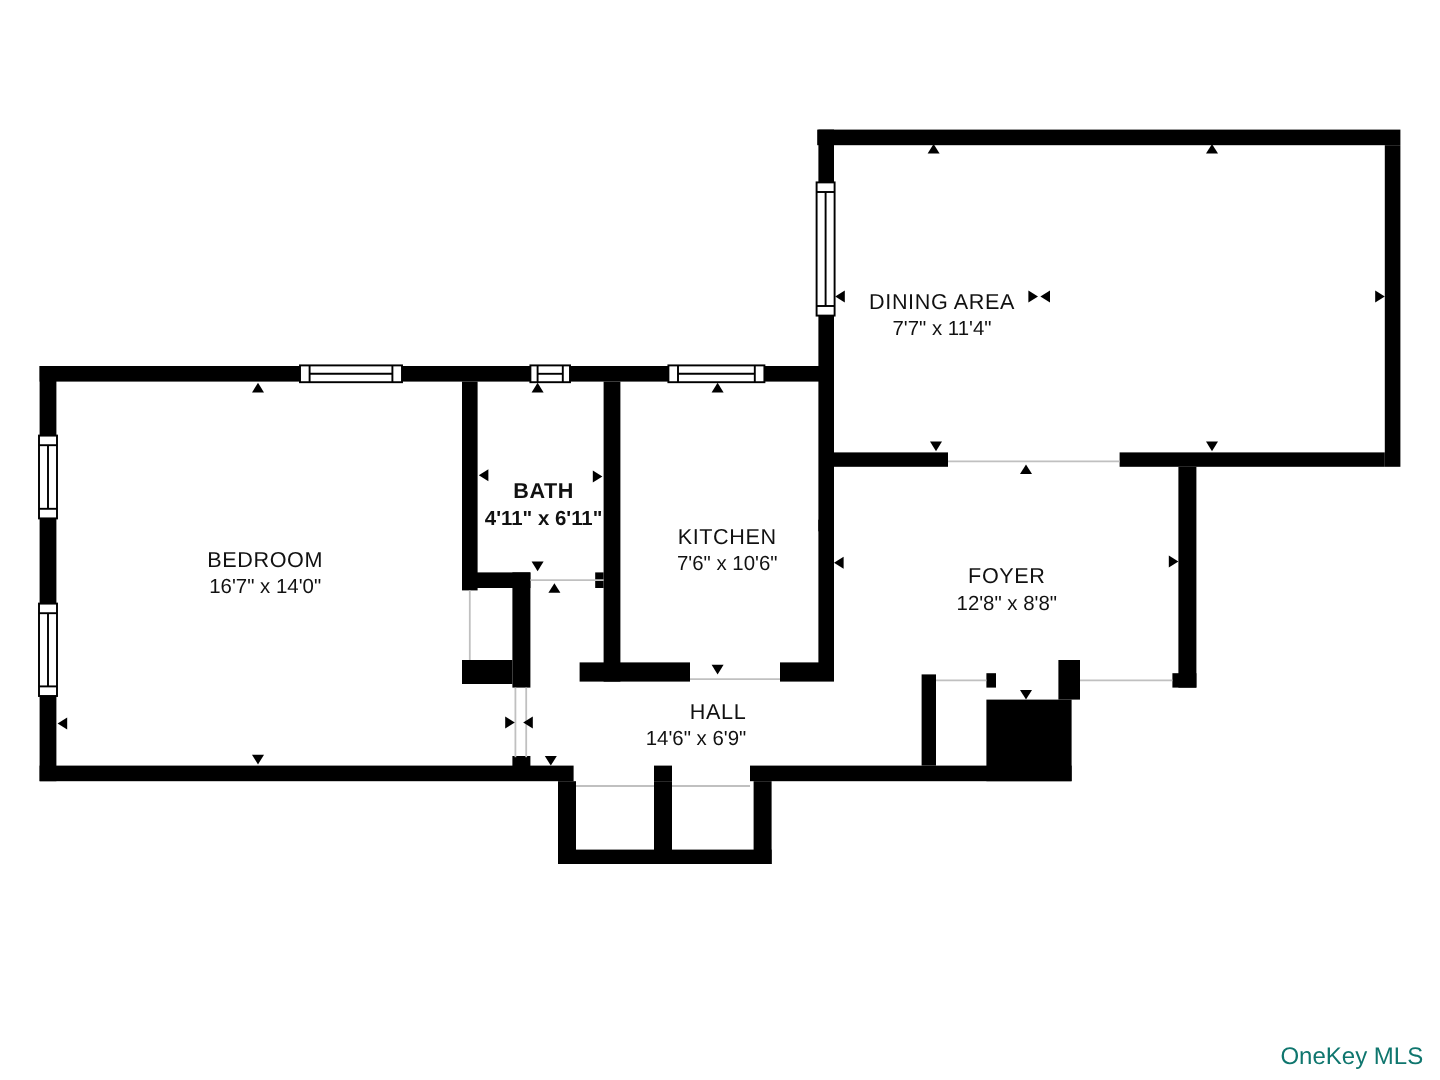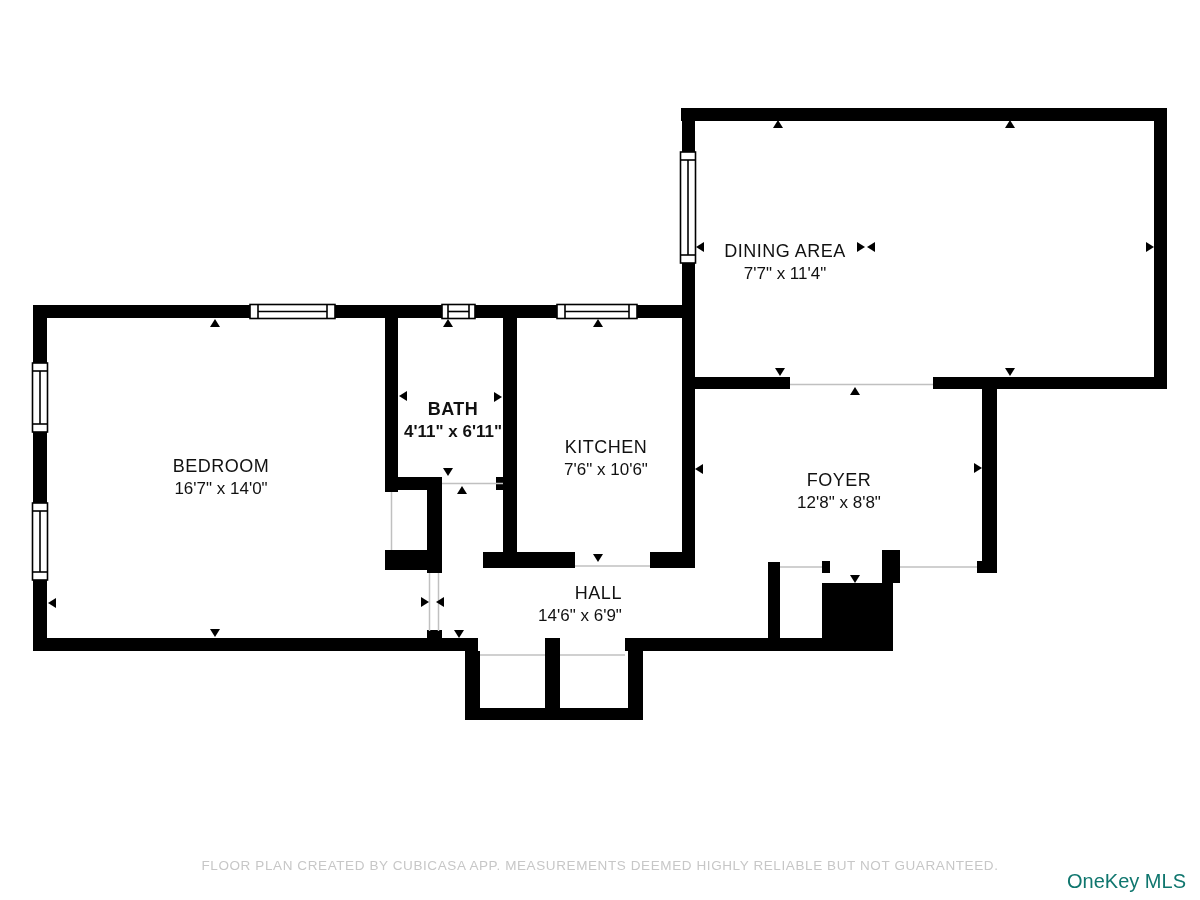--- a/index.html
+++ b/index.html
@@ -190,16 +190,15 @@
   <div class="room-label" style="left:839px;top:491px;">
     <div class="room-name">FOYER</div>
     <div class="room-dims">12'8" x 8'8"</div>
   </div>
 
   <div class="room-label" style="left:580px;top:604px;text-align:right;">
     <div class="room-name">HALL</div>
     <div class="room-dims">14'6" x 6'9"</div>
   </div>
 
-  <div class="footer-disclaimer">FLOOR PLAN CREATED BY CUBICASA APP. MEASUREMENTS DEEMED HIGHLY RELIABLE BUT NOT GUARANTEED.</div>
   <div class="watermark">OneKey MLS</div>
 
 </div>
 
 </body></html>

